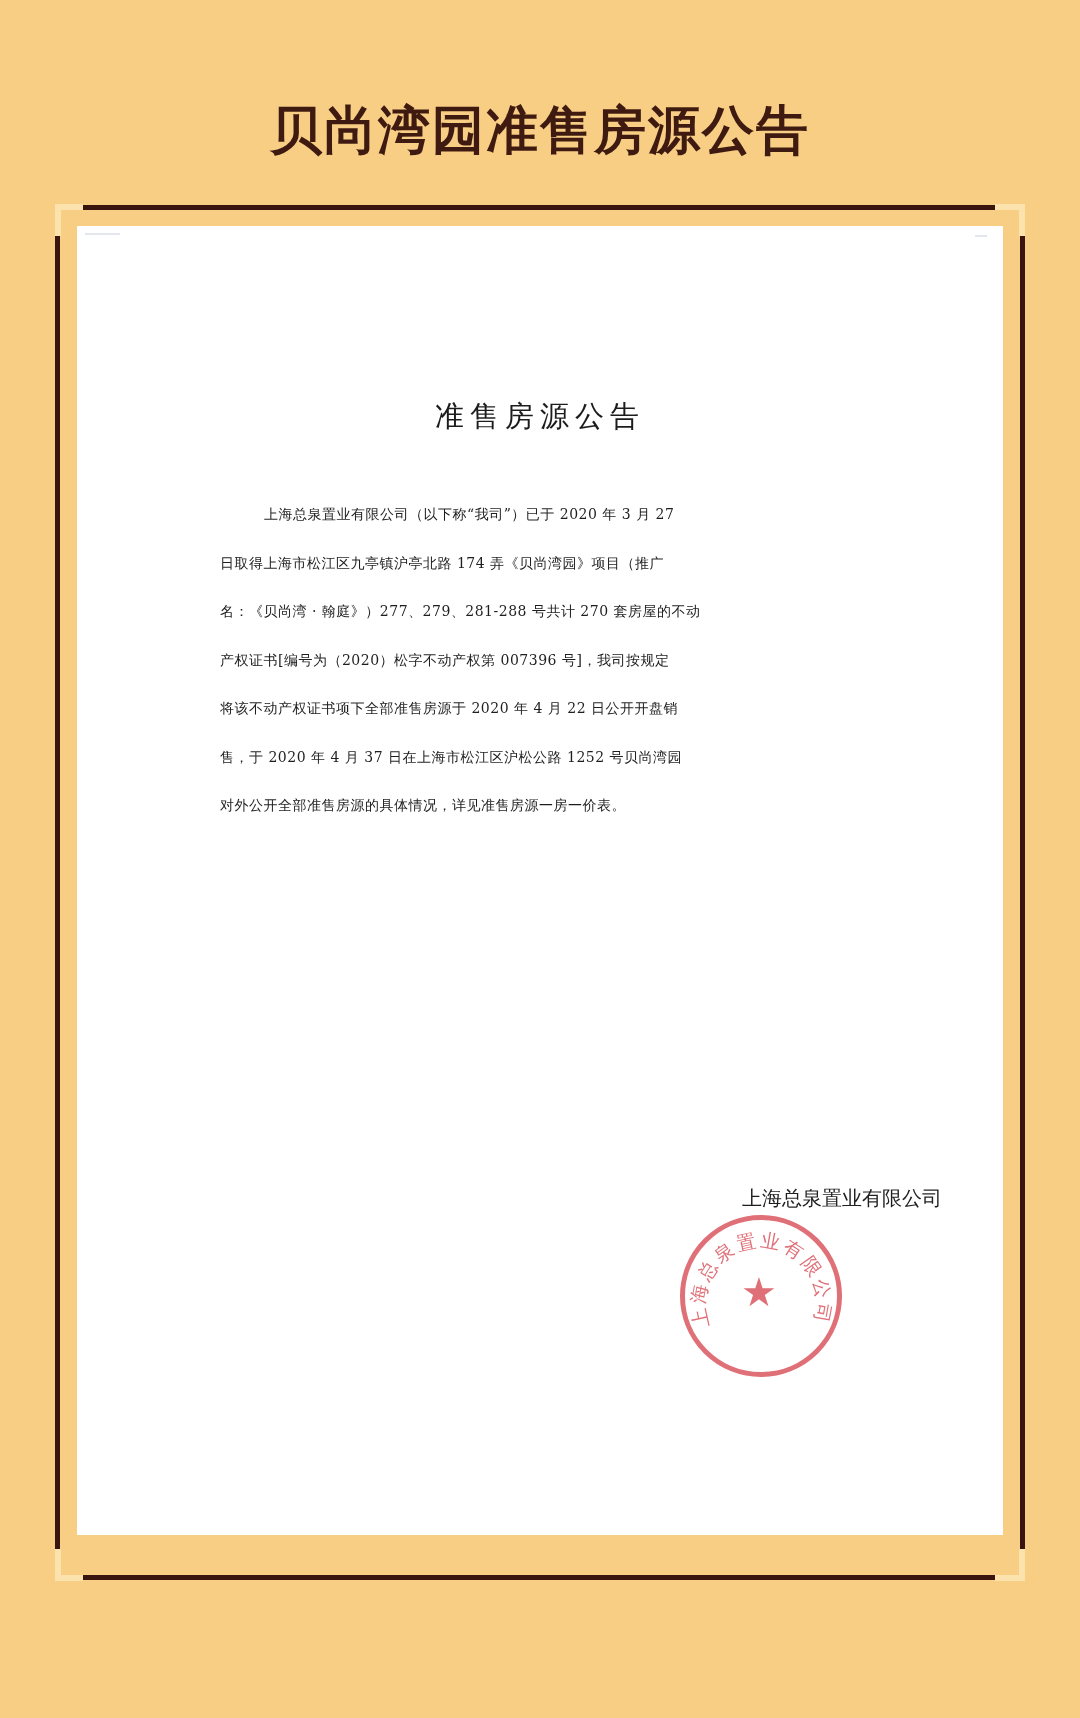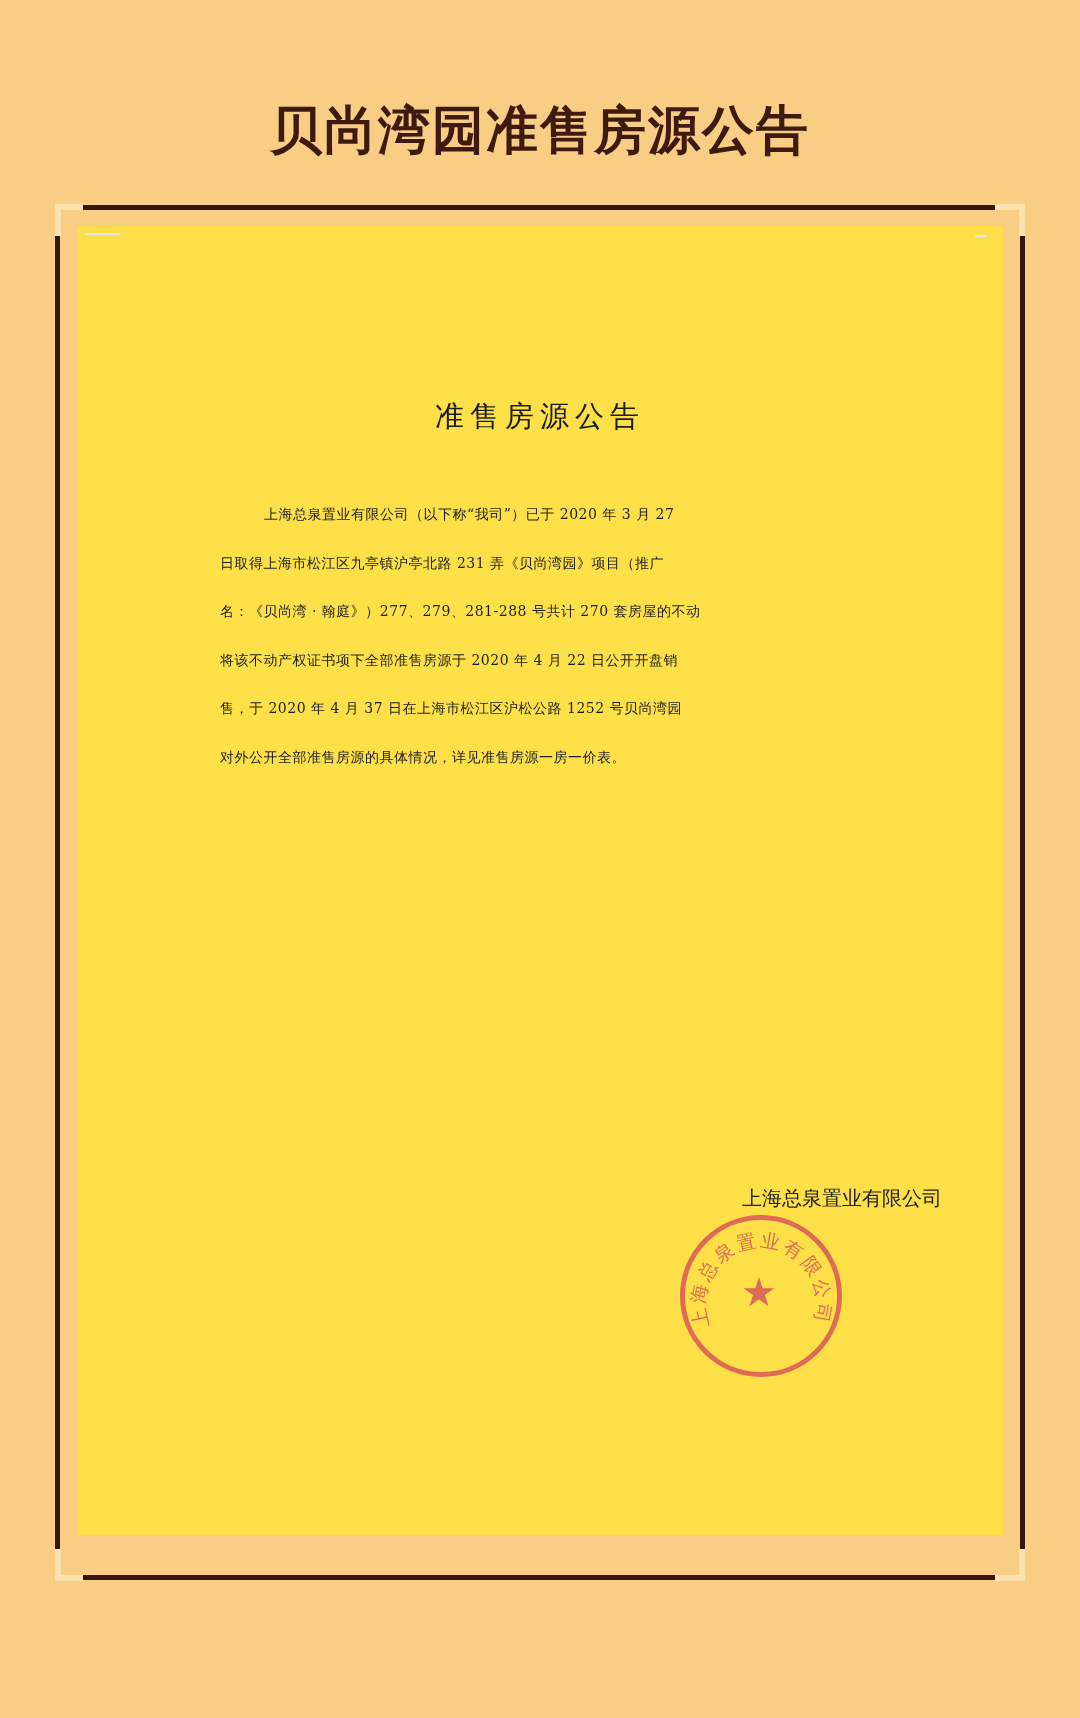--- a/index.html
+++ b/index.html
@@ -48,21 +48,21 @@
     .corner-bl-v { left: 55px; top: 1549px; width: 6px; height: 32px; }
     .corner-br-h { left: 995px; top: 1575px; width: 30px; height: 6px; }
     .corner-br-v { left: 1019px; top: 1549px; width: 6px; height: 32px; }
 
     .paper {
       position: absolute;
       left: 77px;
       top: 226px;
       width: 926px;
       height: 1309px;
-      background: #fde047;
+      background: #ffffff;
     }
     .paper-smudge {
       position: absolute;
       height: 2px;
       background: #E3E6EC;
       top: 7px;
     }
     .smudge-left { left: 8px; width: 35px; }
     .smudge-right { left: 898px; width: 12px; top: 9px; }
 
@@ -152,22 +152,23 @@
 <div class="frame-corner corner-br-v"></div>
 
 <div class="paper">
   <div class="paper-smudge smudge-left"></div>
   <div class="paper-smudge smudge-right"></div>
 
   <div class="doc-title">准售房源公告</div>
 
   <div class="doc-body">
     <span class="doc-line first">上海总泉置业有限公司（以下称“我司”）已于 2020 年 3 月 27</span>
-    <span class="doc-line rest">日取得上海市松江区九亭镇沪亭北路 231 弄《贝尚湾园》项目（推广</span>
+    <span class="doc-line rest">日取得上海市松江区九亭镇沪亭北路 174 弄《贝尚湾园》项目（推广</span>
     <span class="doc-line rest">名：《贝尚湾 · 翰庭》）277、279、281-288 号共计 270 套房屋的不动</span>
+    <span class="doc-line rest">产权证书[编号为（2020）松字不动产权第 007396 号]，我司按规定</span>
     <span class="doc-line rest">将该不动产权证书项下全部准售房源于 2020 年 4 月 22 日公开开盘销</span>
     <span class="doc-line rest">售，于 2020 年 4 月 37 日在上海市松江区沪松公路 1252 号贝尚湾园</span>
     <span class="doc-line rest">对外公开全部准售房源的具体情况，详见准售房源一房一价表。</span>
   </div>
 
   <div class="stamp">
     <svg class="stamp-text" viewBox="0 0 152 152">
       <defs>
         <path id="sealArc" d="M 28 112 A 56 56 0 1 1 124 112"></path>
       </defs>

